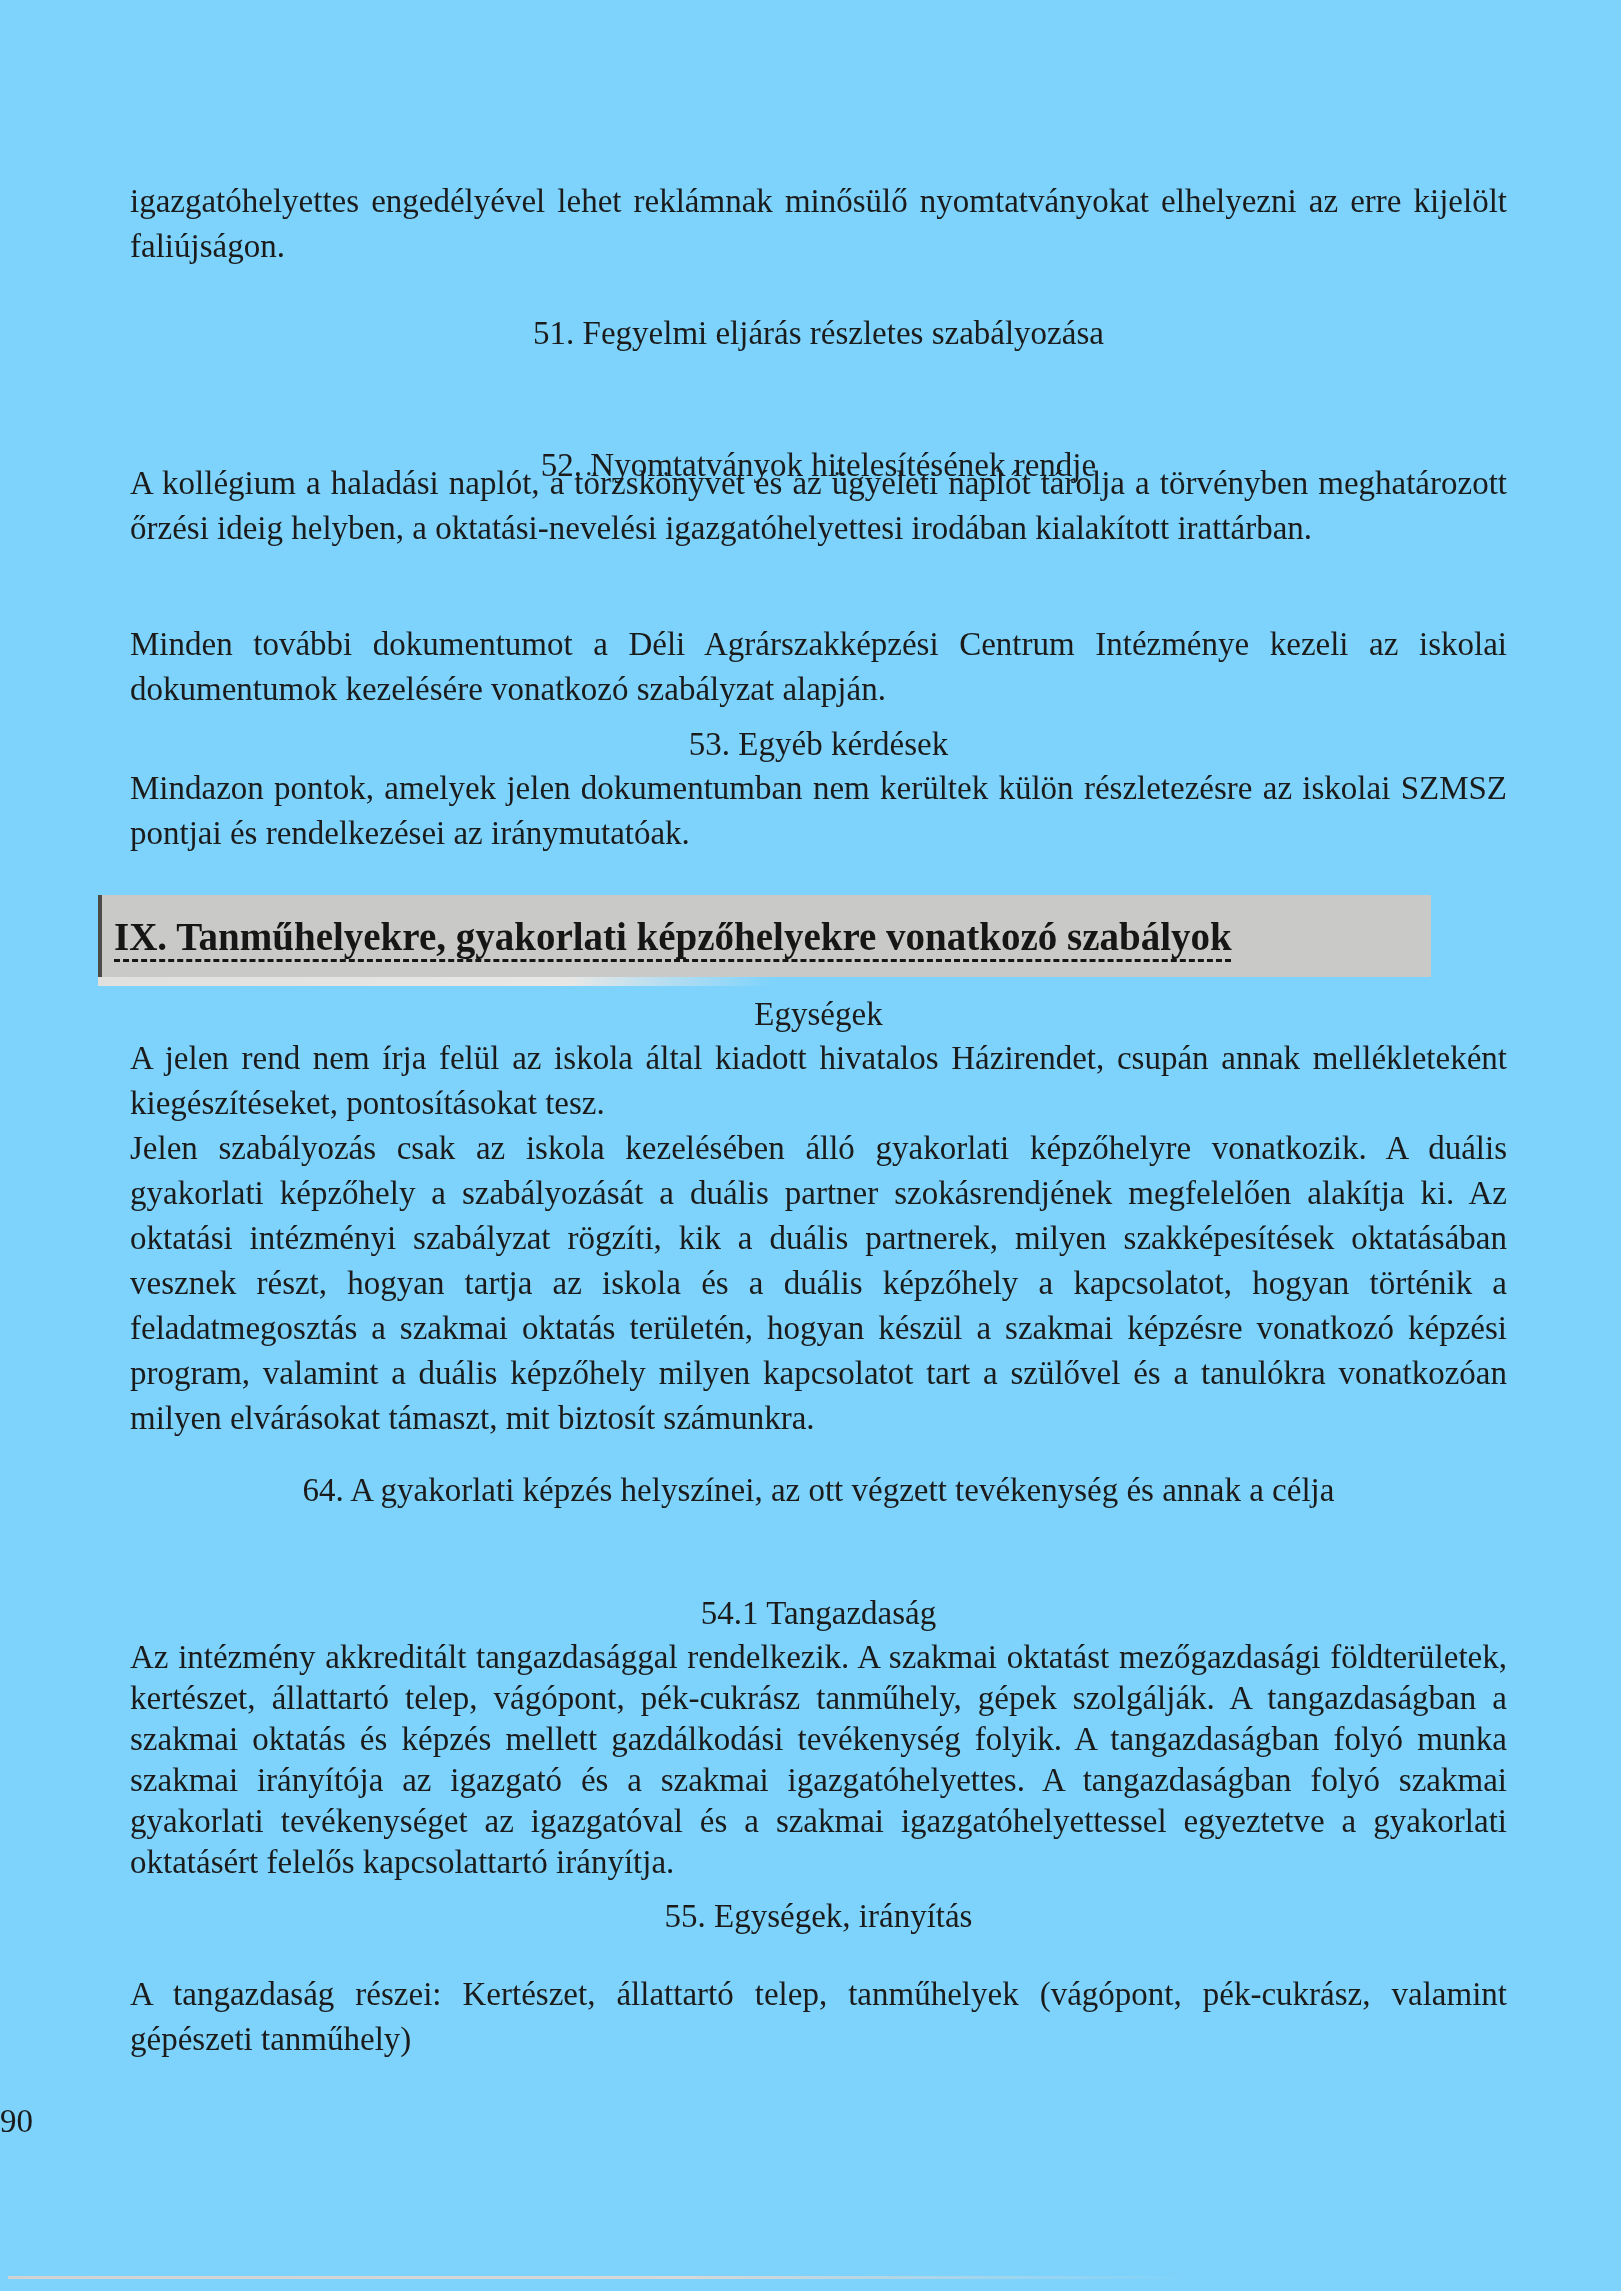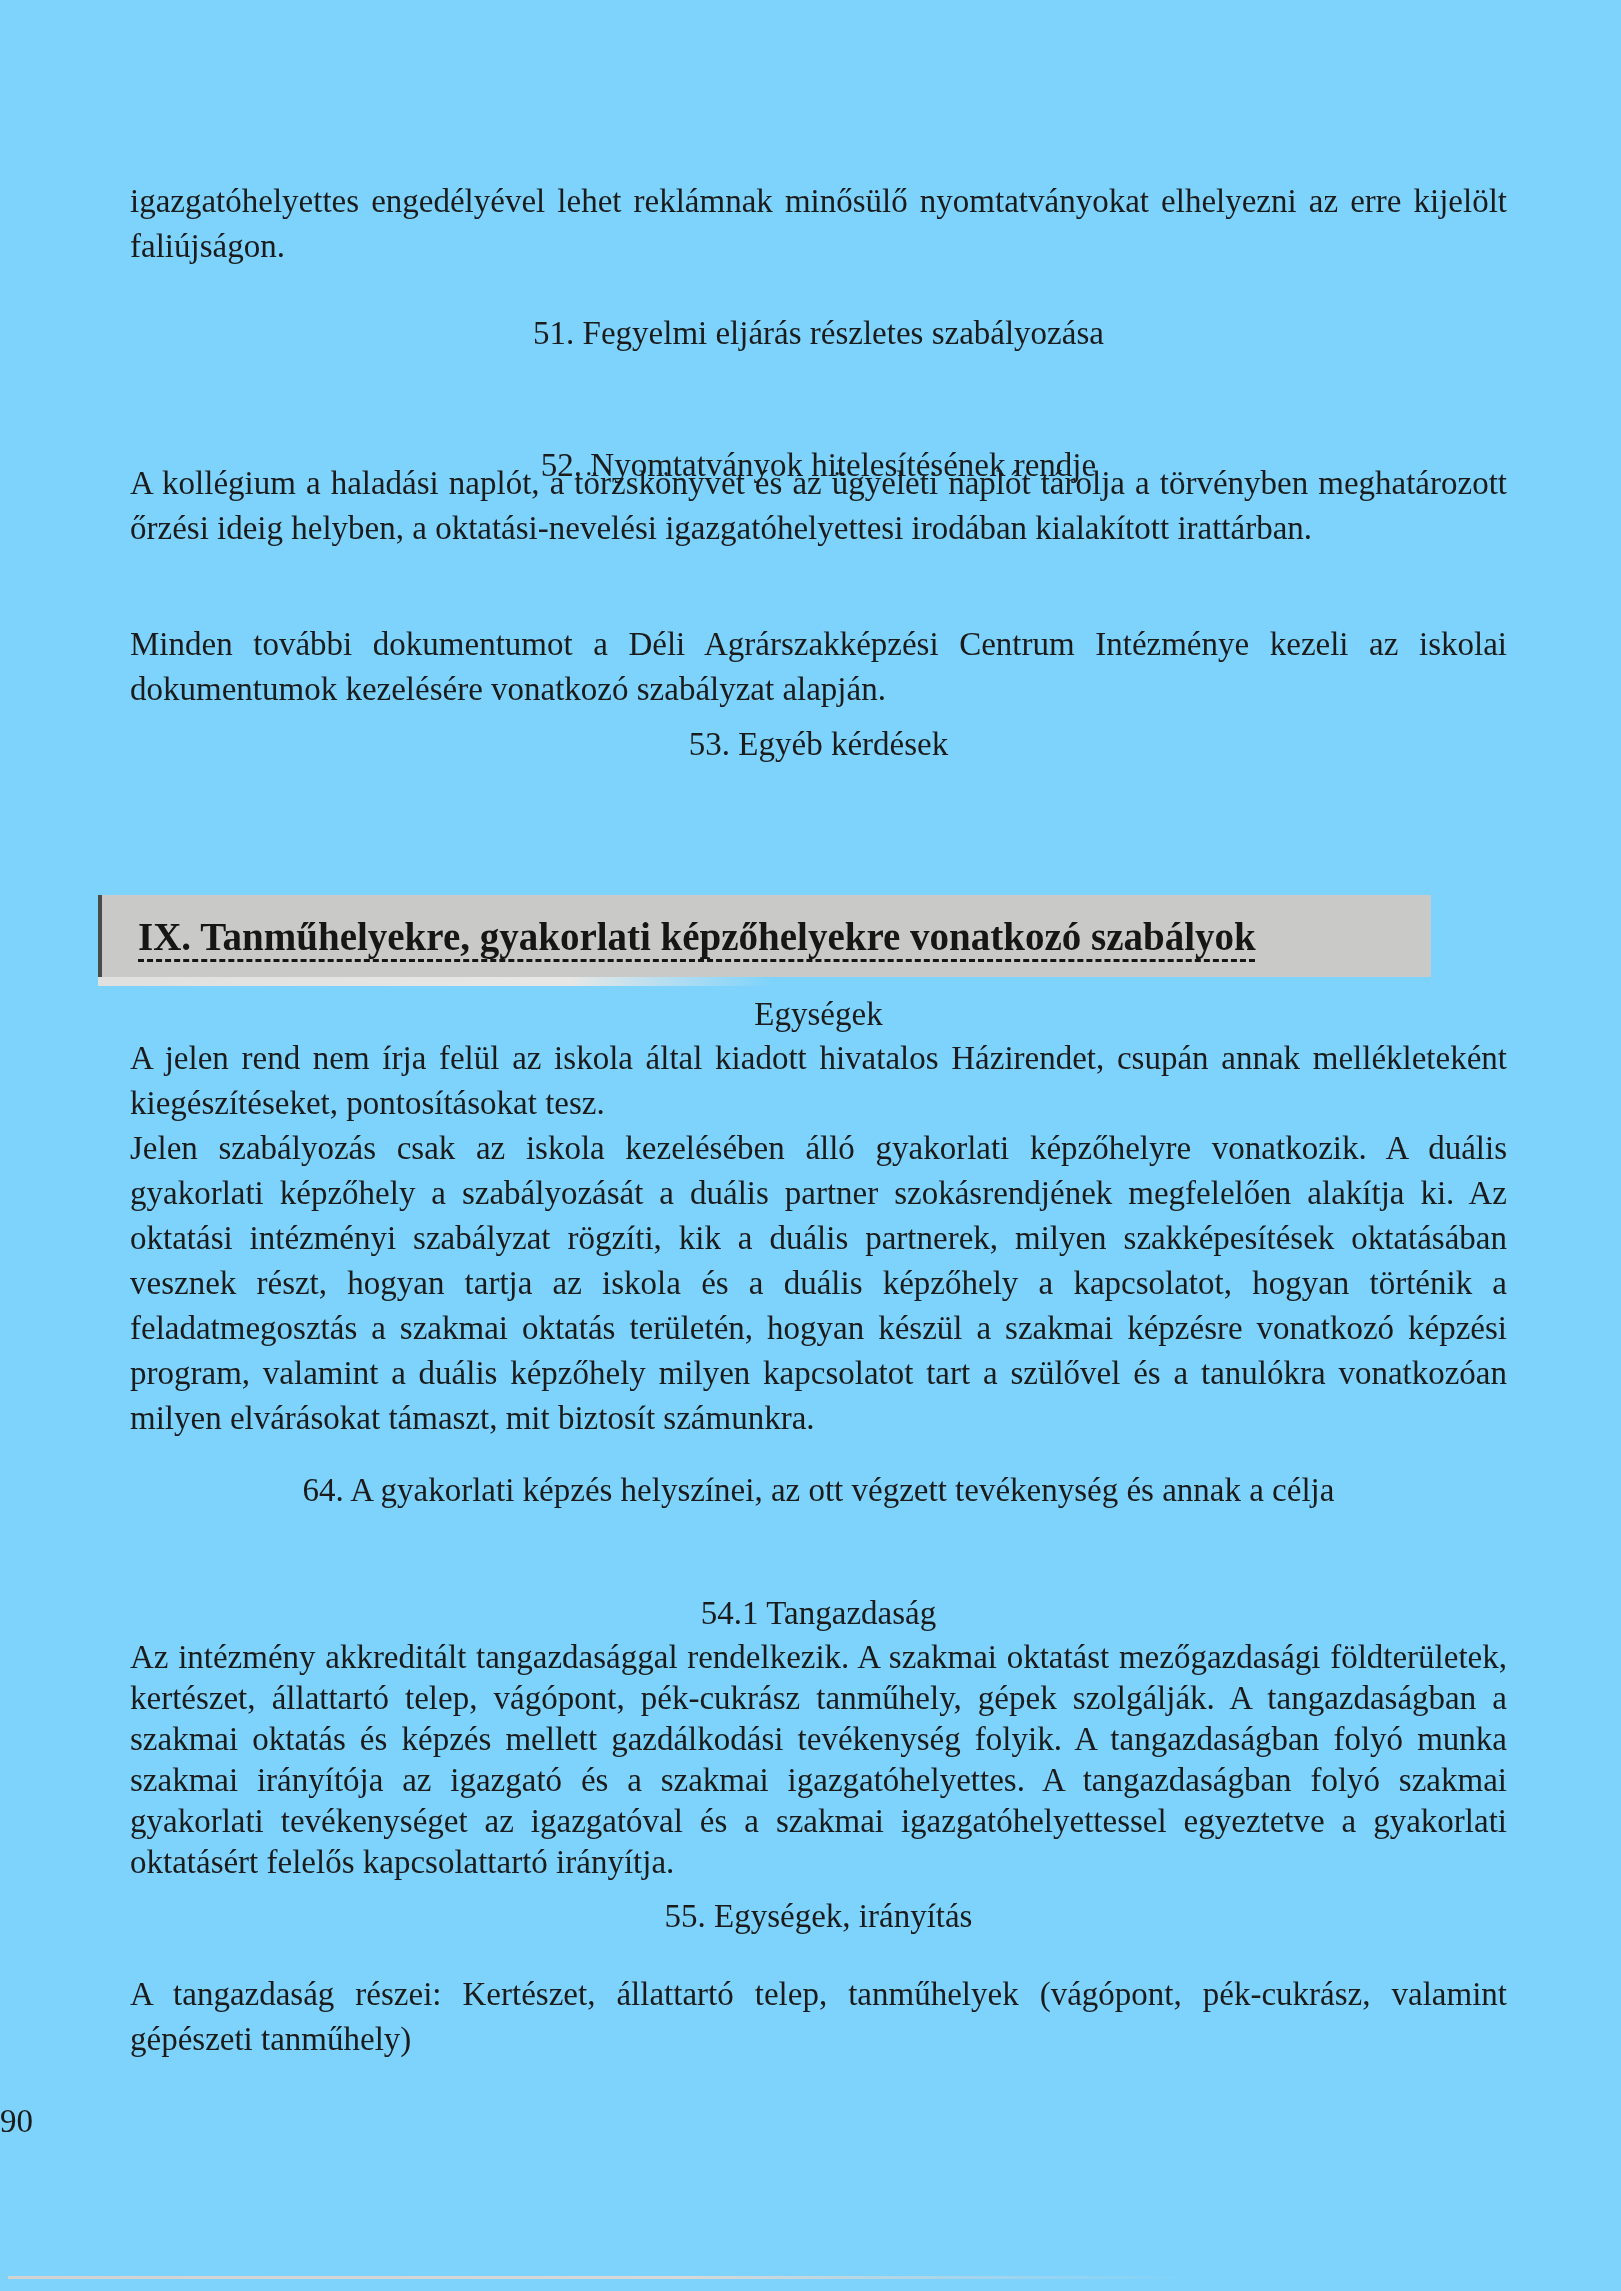--- a/index.html
+++ b/index.html
@@ -39,21 +39,21 @@
   }
   .chapter-highlight {
     position: absolute;
     left: 98px;
     width: 1333px;
     height: 82px;
     background-color: #c9c9c7;
     border-left: 4.9px solid #4a4a48;
     display: flex;
     align-items: center;
-    padding-left: 36px;
+    padding-left: 12px;
     box-sizing: border-box;
   }
   .chapter-highlight .chapter-text {
     font-size: 39px;
     font-weight: bold;
     color: #161616;
     text-decoration: underline;
     text-decoration-style: dashed;
     text-decoration-thickness: 2.9px;
     text-underline-offset: 8.8px;
@@ -96,20 +96,21 @@
 
 
   <h2 class="block heading" style="top:443px">52. Nyomtatványok hitelesítésének rendje</h2>
 
   <p class="block body-text" style="top:461px">A kollégium a haladási naplót, a törzskönyvet és az ügyeleti naplót tárolja a törvényben meghatározott őrzési ideig helyben, a oktatási-nevelési igazgatóhelyettesi irodában kialakított irattárban.</p>
 
   <p class="block body-text" style="top:622px">Minden további dokumentumot a Déli Agrárszakképzési Centrum Intézménye kezeli az iskolai dokumentumok kezelésére vonatkozó szabályzat alapján.</p>
 
   <h2 class="block heading" style="top:722px">53. Egyéb kérdések</h2>
 
+  <p class="block body-text" style="top:766px">Mindazon pontok, amelyek jelen dokumentumban nem kerültek külön részletezésre az iskolai SZMSZ pontjai és rendelkezései az iránymutatóak.</p>
 
   <div class="chapter-highlight" style="top: 895px; background-color: rgb(201, 201, 199);">
     <span class="chapter-text">IX. Tanműhelyekre, gyakorlati képzőhelyekre vonatkozó szabályok</span>
   </div>
   <div class="highlight-substrip"></div>
 
   <h2 class="block heading" style="top:992px">Egységek</h2>
 
   <p class="block body-text" style="top:1036px">A jelen rend nem írja felül az iskola által kiadott hivatalos Házirendet, csupán annak mellékleteként kiegészítéseket, pontosításokat tesz.</p>
 

